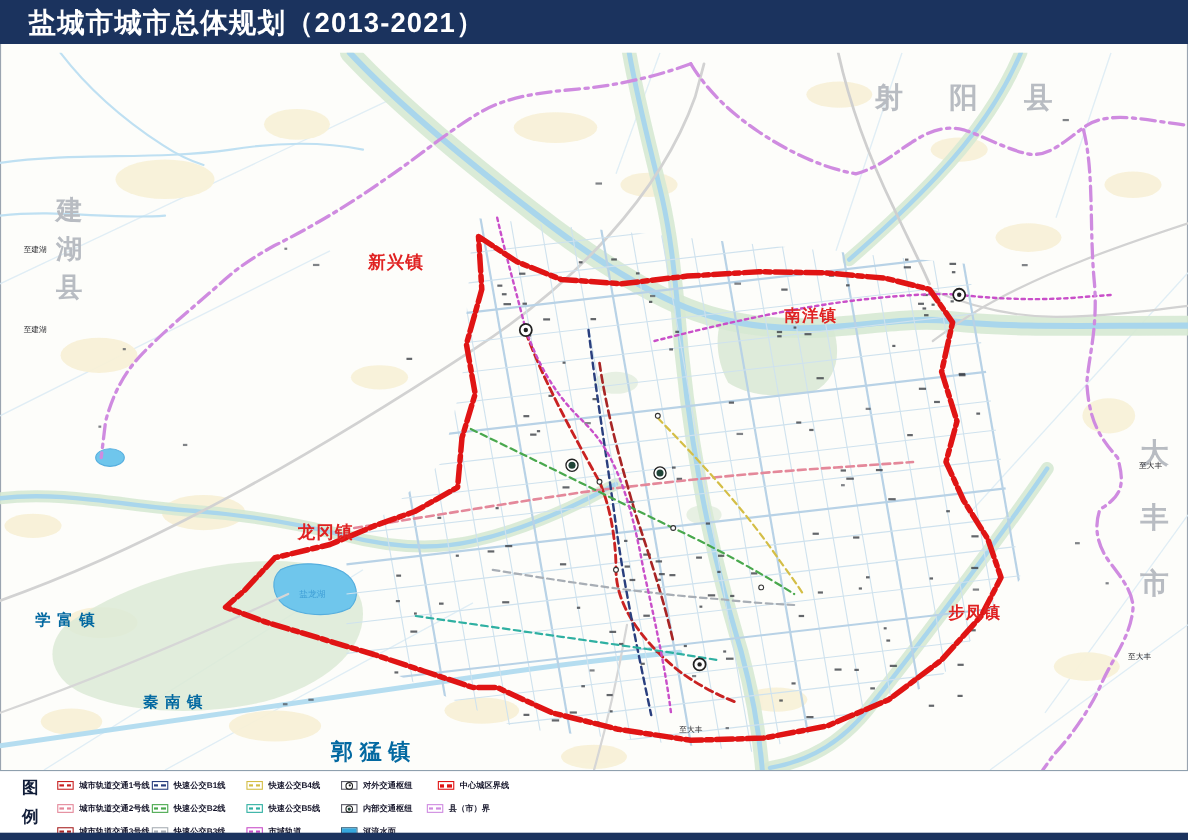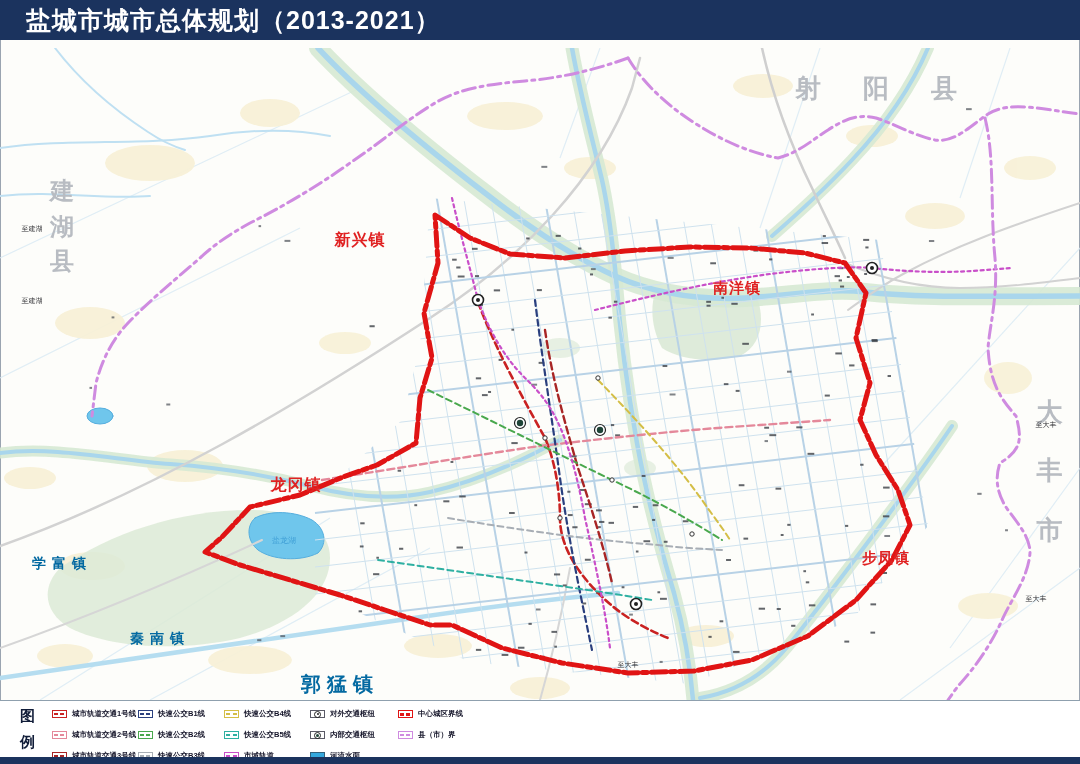--- a/index.html
+++ b/index.html
@@ -477,21 +477,21 @@
         </span>
         <span>河流水面</span>
       </div>
 
     <div class="lg-item" style="left:398px;top:8px">
       <span class="swatch" style="border-color: rgb(224, 20, 20);">
           <i class="sw-line thick" style="background: repeating-linear-gradient(90deg, rgb(224, 20, 20) 0px, rgb(224, 20, 20) 4px, rgba(0, 0, 0, 0) 4px, rgba(0, 0, 0, 0) 6.5px);"></i>
         </span>
         <span>中心城区界线</span>
       </div>
-    <div class="lg-item" style="left:398px;top:29px">
+    <div class="lg-item" style="left:388px;top:29px">
       <span class="swatch" style="border-color: rgb(207, 139, 224);">
           <i class="sw-line" style="background: repeating-linear-gradient(90deg, rgb(207, 139, 224) 0px, rgb(207, 139, 224) 4px, rgba(0, 0, 0, 0) 4px, rgba(0, 0, 0, 0) 6.5px);"></i>
         </span>
         <span>县（市）界</span>
       </div>
   </div>
 
   <div id="bottombar" style="background: rgb(27, 51, 94);"></div>
 </div>
 

